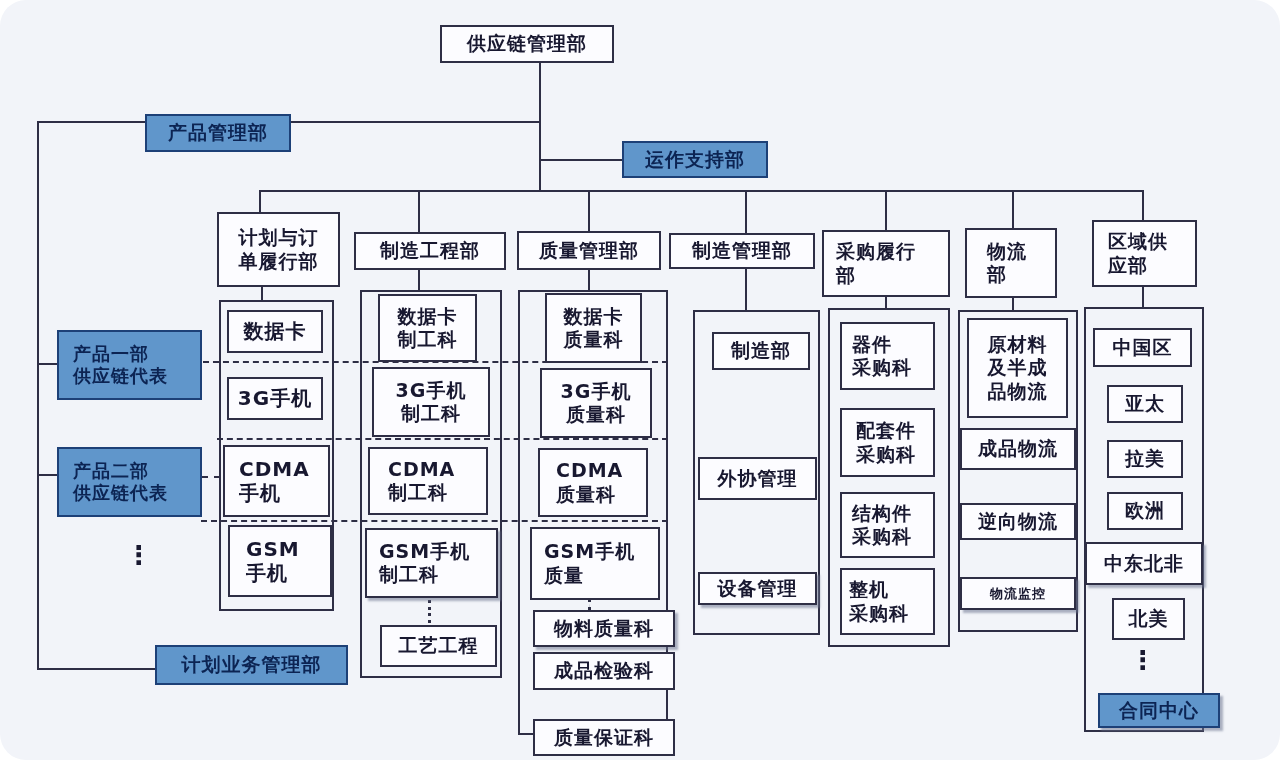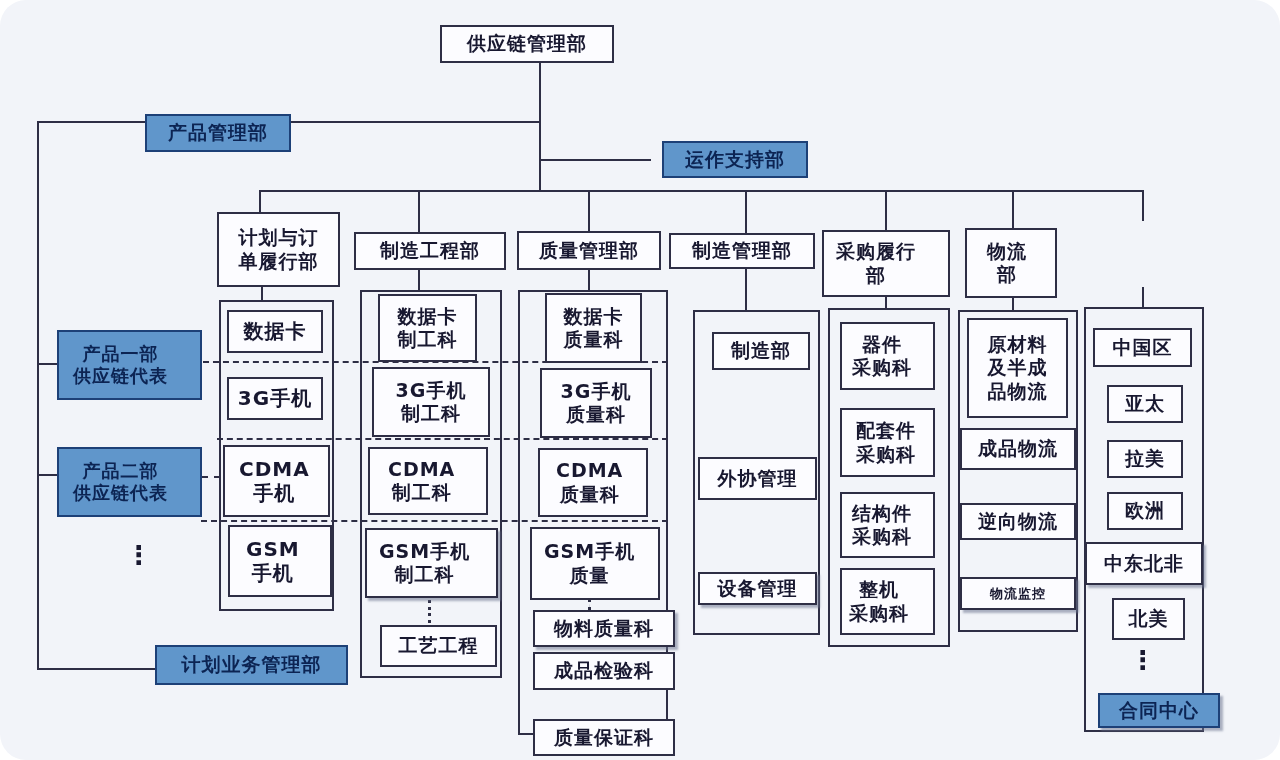--- a/index.html
+++ b/index.html
@@ -21,43 +21,45 @@
     line-height:1.22;
     letter-spacing:1px;
     color:var(--text,#181830);
     z-index:3;
   }
   .node.white{background:var(--whitefill,#fcfcff);border:2px solid var(--line,#2e2e45);}
   .node.blue{background:var(--bluefill,#6096cb);border:2px solid var(--blueborder,#1d4077);color:var(--bluetext,#0c2453);}
   .node.container{background:transparent;border:2px solid var(--line,#2e2e45);z-index:1;}
   .node.ellipsis{background:transparent;border:none;font-size:26px;z-index:3;}
   .node.shadow{box-shadow:3px 3px 2px rgba(110,118,145,.55);}
-  .node.ta-left{justify-content:flex-start;text-align:center;}
+  .node.ta-left{justify-content:flex-start;text-align:left;}
   .line{position:absolute;z-index:2;}
   .line.h.solid{height:2px;background:var(--line,#2e2e45);}
   .line.v.solid{width:2px;background:var(--line,#2e2e45);}
   .line.h.dashed{height:0;border-top:2px dashed var(--line,#2e2e45);}
   .line.v.dotted{width:0;border-left:3px dotted var(--line,#2e2e45);}
 </style>
 </head>
 <body>
 
 <div id="stage" style="--bg: #f2f4f9; --line: #2e2e45; --whitefill: #fcfcff; --bluefill: #6096cb; --blueborder: #1d4077; --bluetext: #0c2453; --text: #181830;">
     <div class="node white" style="left: 440px; top: 25px; width: 174px; height: 38px; font-size: 19px;">供应链管理部</div>
     <div class="node blue" style="left: 145px; top: 114px; width: 146px; height: 38px; font-size: 19px;">产品管理部</div>
-    <div class="node blue" style="left: 662px; top: 141px; width: 146px; height: 37px; font-size: 19px;">运作支持部</div>
+    <div class="node blue" style="left: 622px; top: 141px; width: 146px; height: 37px; font-size: 19px;">运作支持部</div>
     <div class="node white" style="left: 354px; top: 232px; width: 152px; height: 38px; font-size: 19px;">制造工程部</div>
     <div class="node white" style="left: 217px; top: 212px; width: 123px; height: 75px; font-size: 19px;">计划与订
 单履行部</div>
     <div class="node white" style="left: 517px; top: 231px; width: 144px; height: 39px; font-size: 19px;">质量管理部</div>
     <div class="node white" style="left: 669px; top: 233px; width: 146px; height: 36px; font-size: 19px;">制造管理部</div>
     <div class="node white ta-left" style="left: 822px; top: 230px; width: 128px; height: 67px; font-size: 19px; padding-left: 12px;">采购履行
 部</div>
     <div class="node white ta-left" style="left: 965px; top: 228px; width: 92px; height: 70px; font-size: 19px; padding-left: 20px;">物流
 部</div>
+    <div class="node white ta-left" style="left: 1092px; top: 220px; width: 105px; height: 67px; font-size: 19px; padding-left: 14px;">区域供
+应部</div>
     <div class="node blue ta-left" style="left: 57px; top: 330px; width: 145px; height: 70px; font-size: 18px; padding-left: 14px;">产品一部
 供应链代表</div>
     <div class="node blue ta-left" style="left: 57px; top: 447px; width: 145px; height: 70px; font-size: 18px; padding-left: 14px;">产品二部
 供应链代表</div>
     <div class="node blue" style="left: 155px; top: 645px; width: 193px; height: 40px; font-size: 19px;">计划业务管理部</div>
     <div class="node container" style="left: 219px; top: 300px; width: 115px; height: 311px;"></div>
     <div class="node container" style="left: 360px; top: 290px; width: 142px; height: 388px;"></div>
     <div class="node container" style="left: 518px; top: 290px; width: 150px; height: 445px;"></div>
     <div class="node container" style="left: 693px; top: 310px; width: 127px; height: 325px;"></div>
     <div class="node container" style="left: 828px; top: 308px; width: 122px; height: 339px;"></div>

